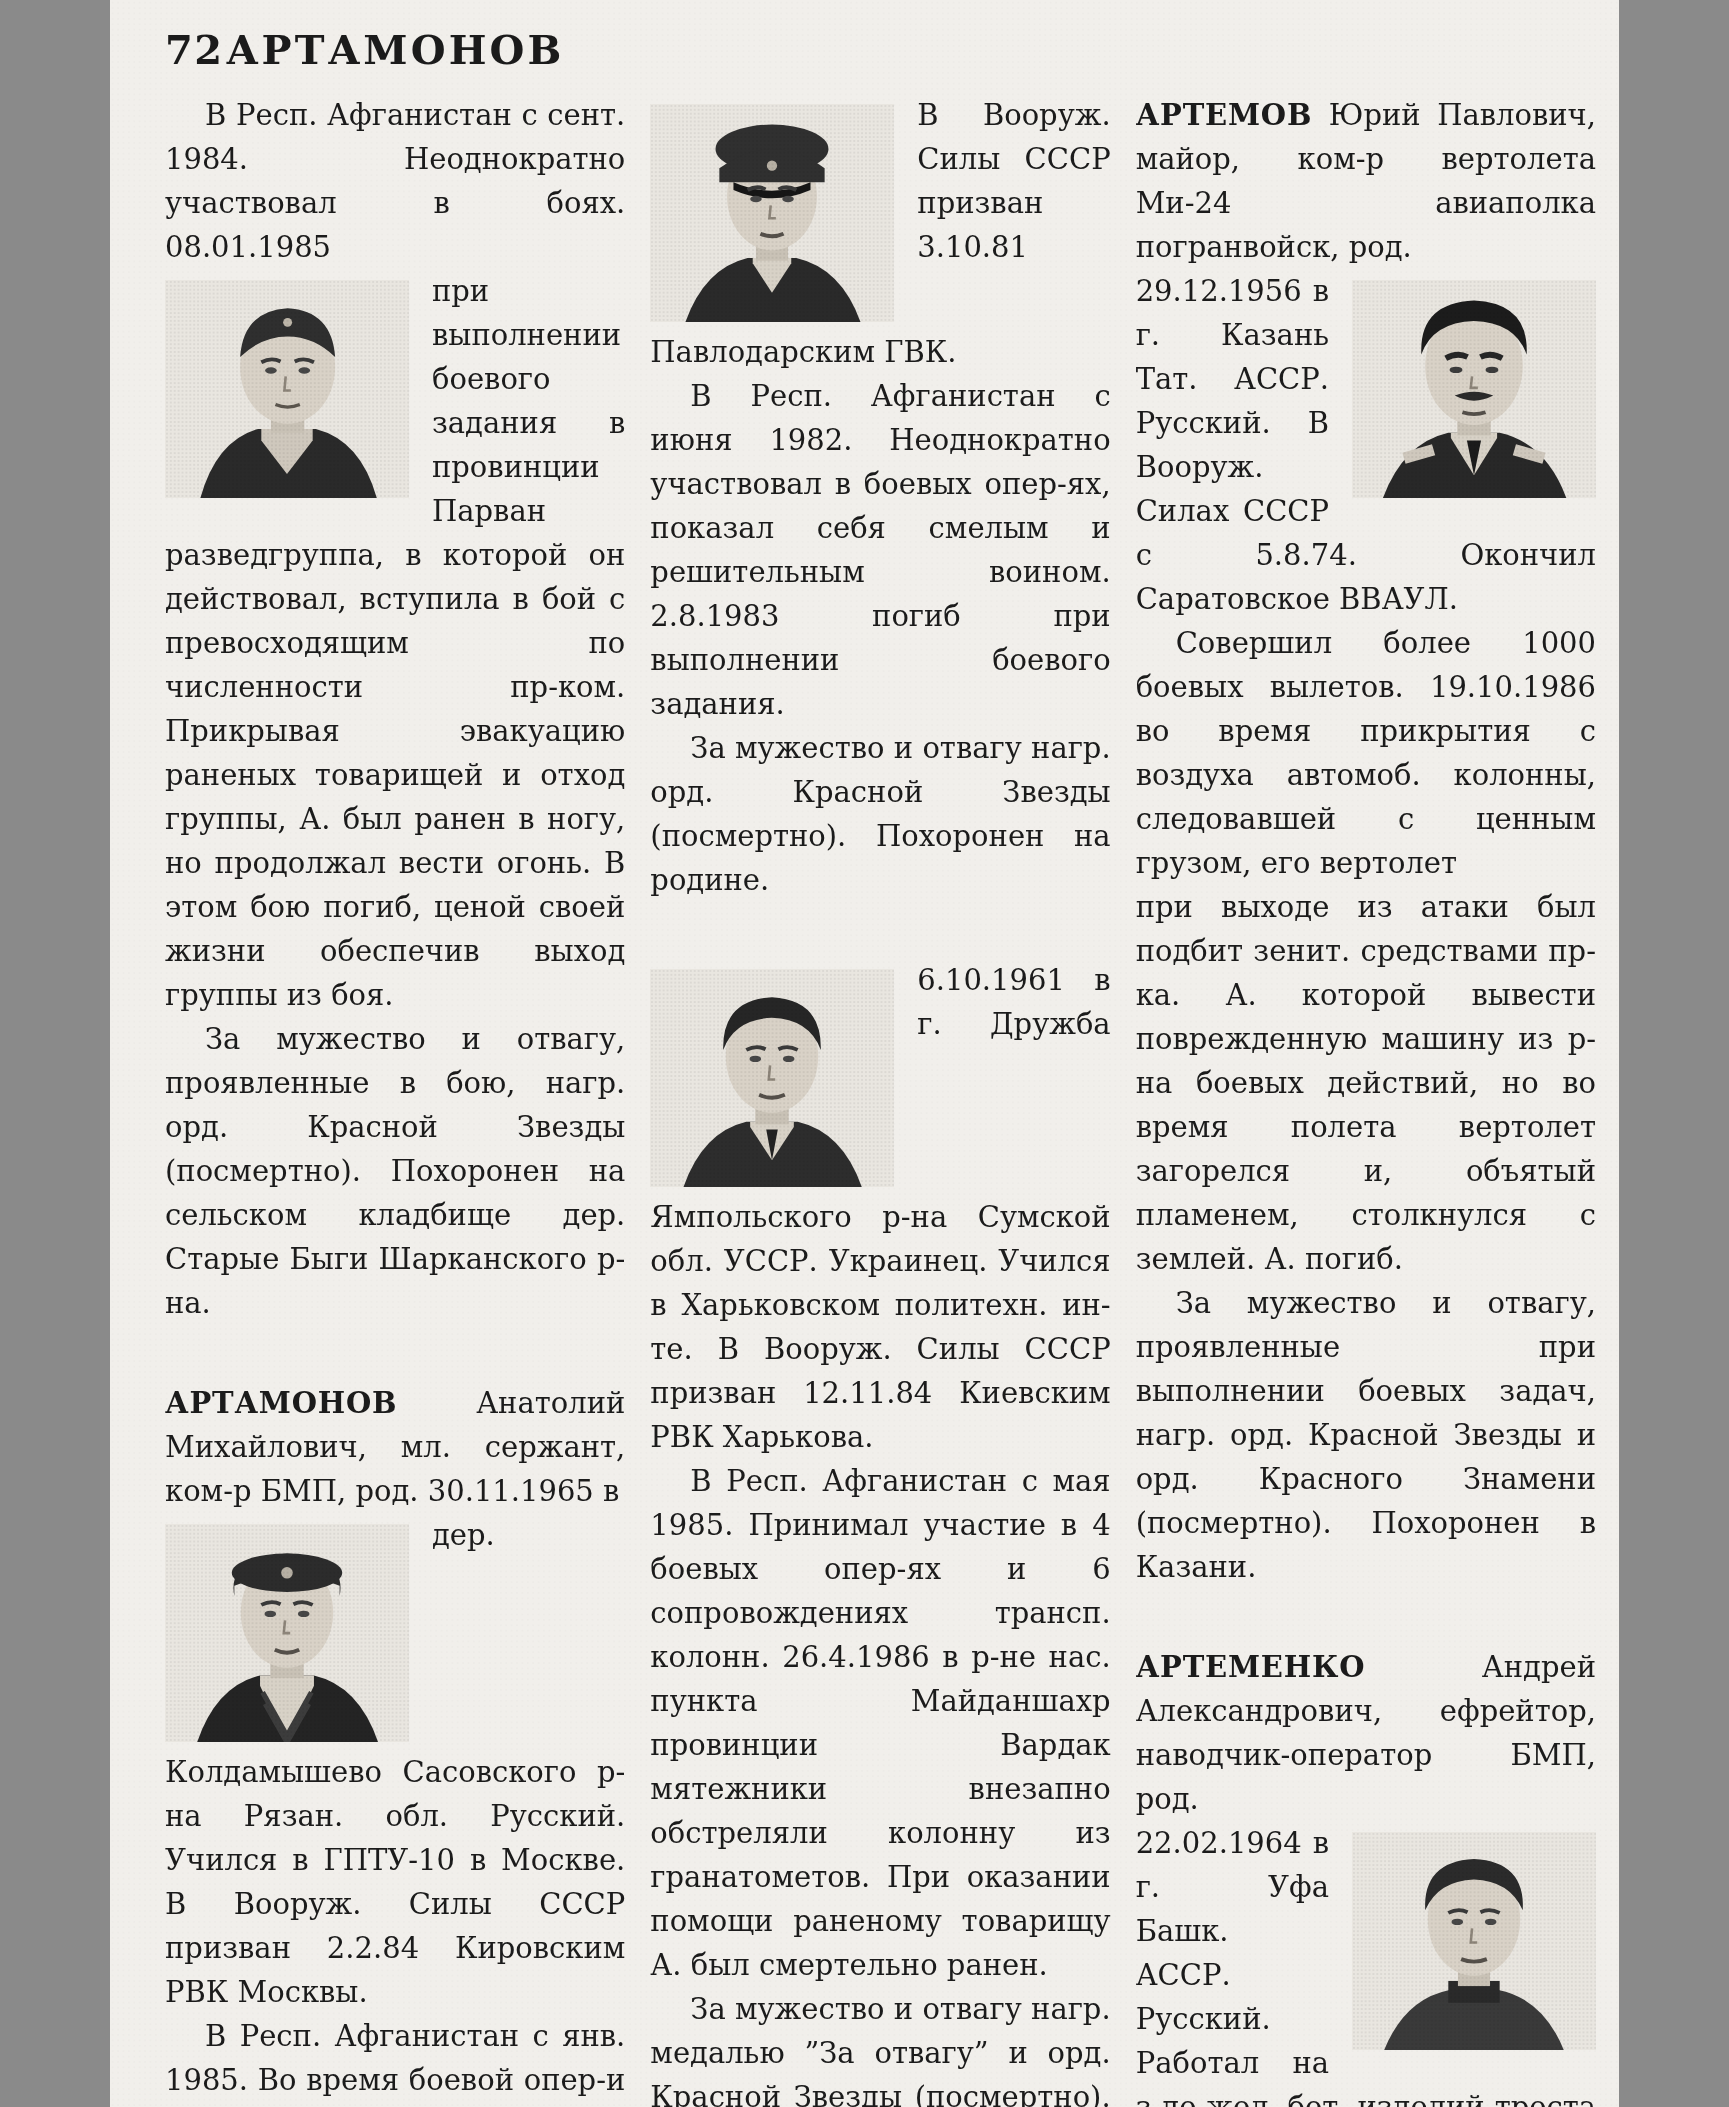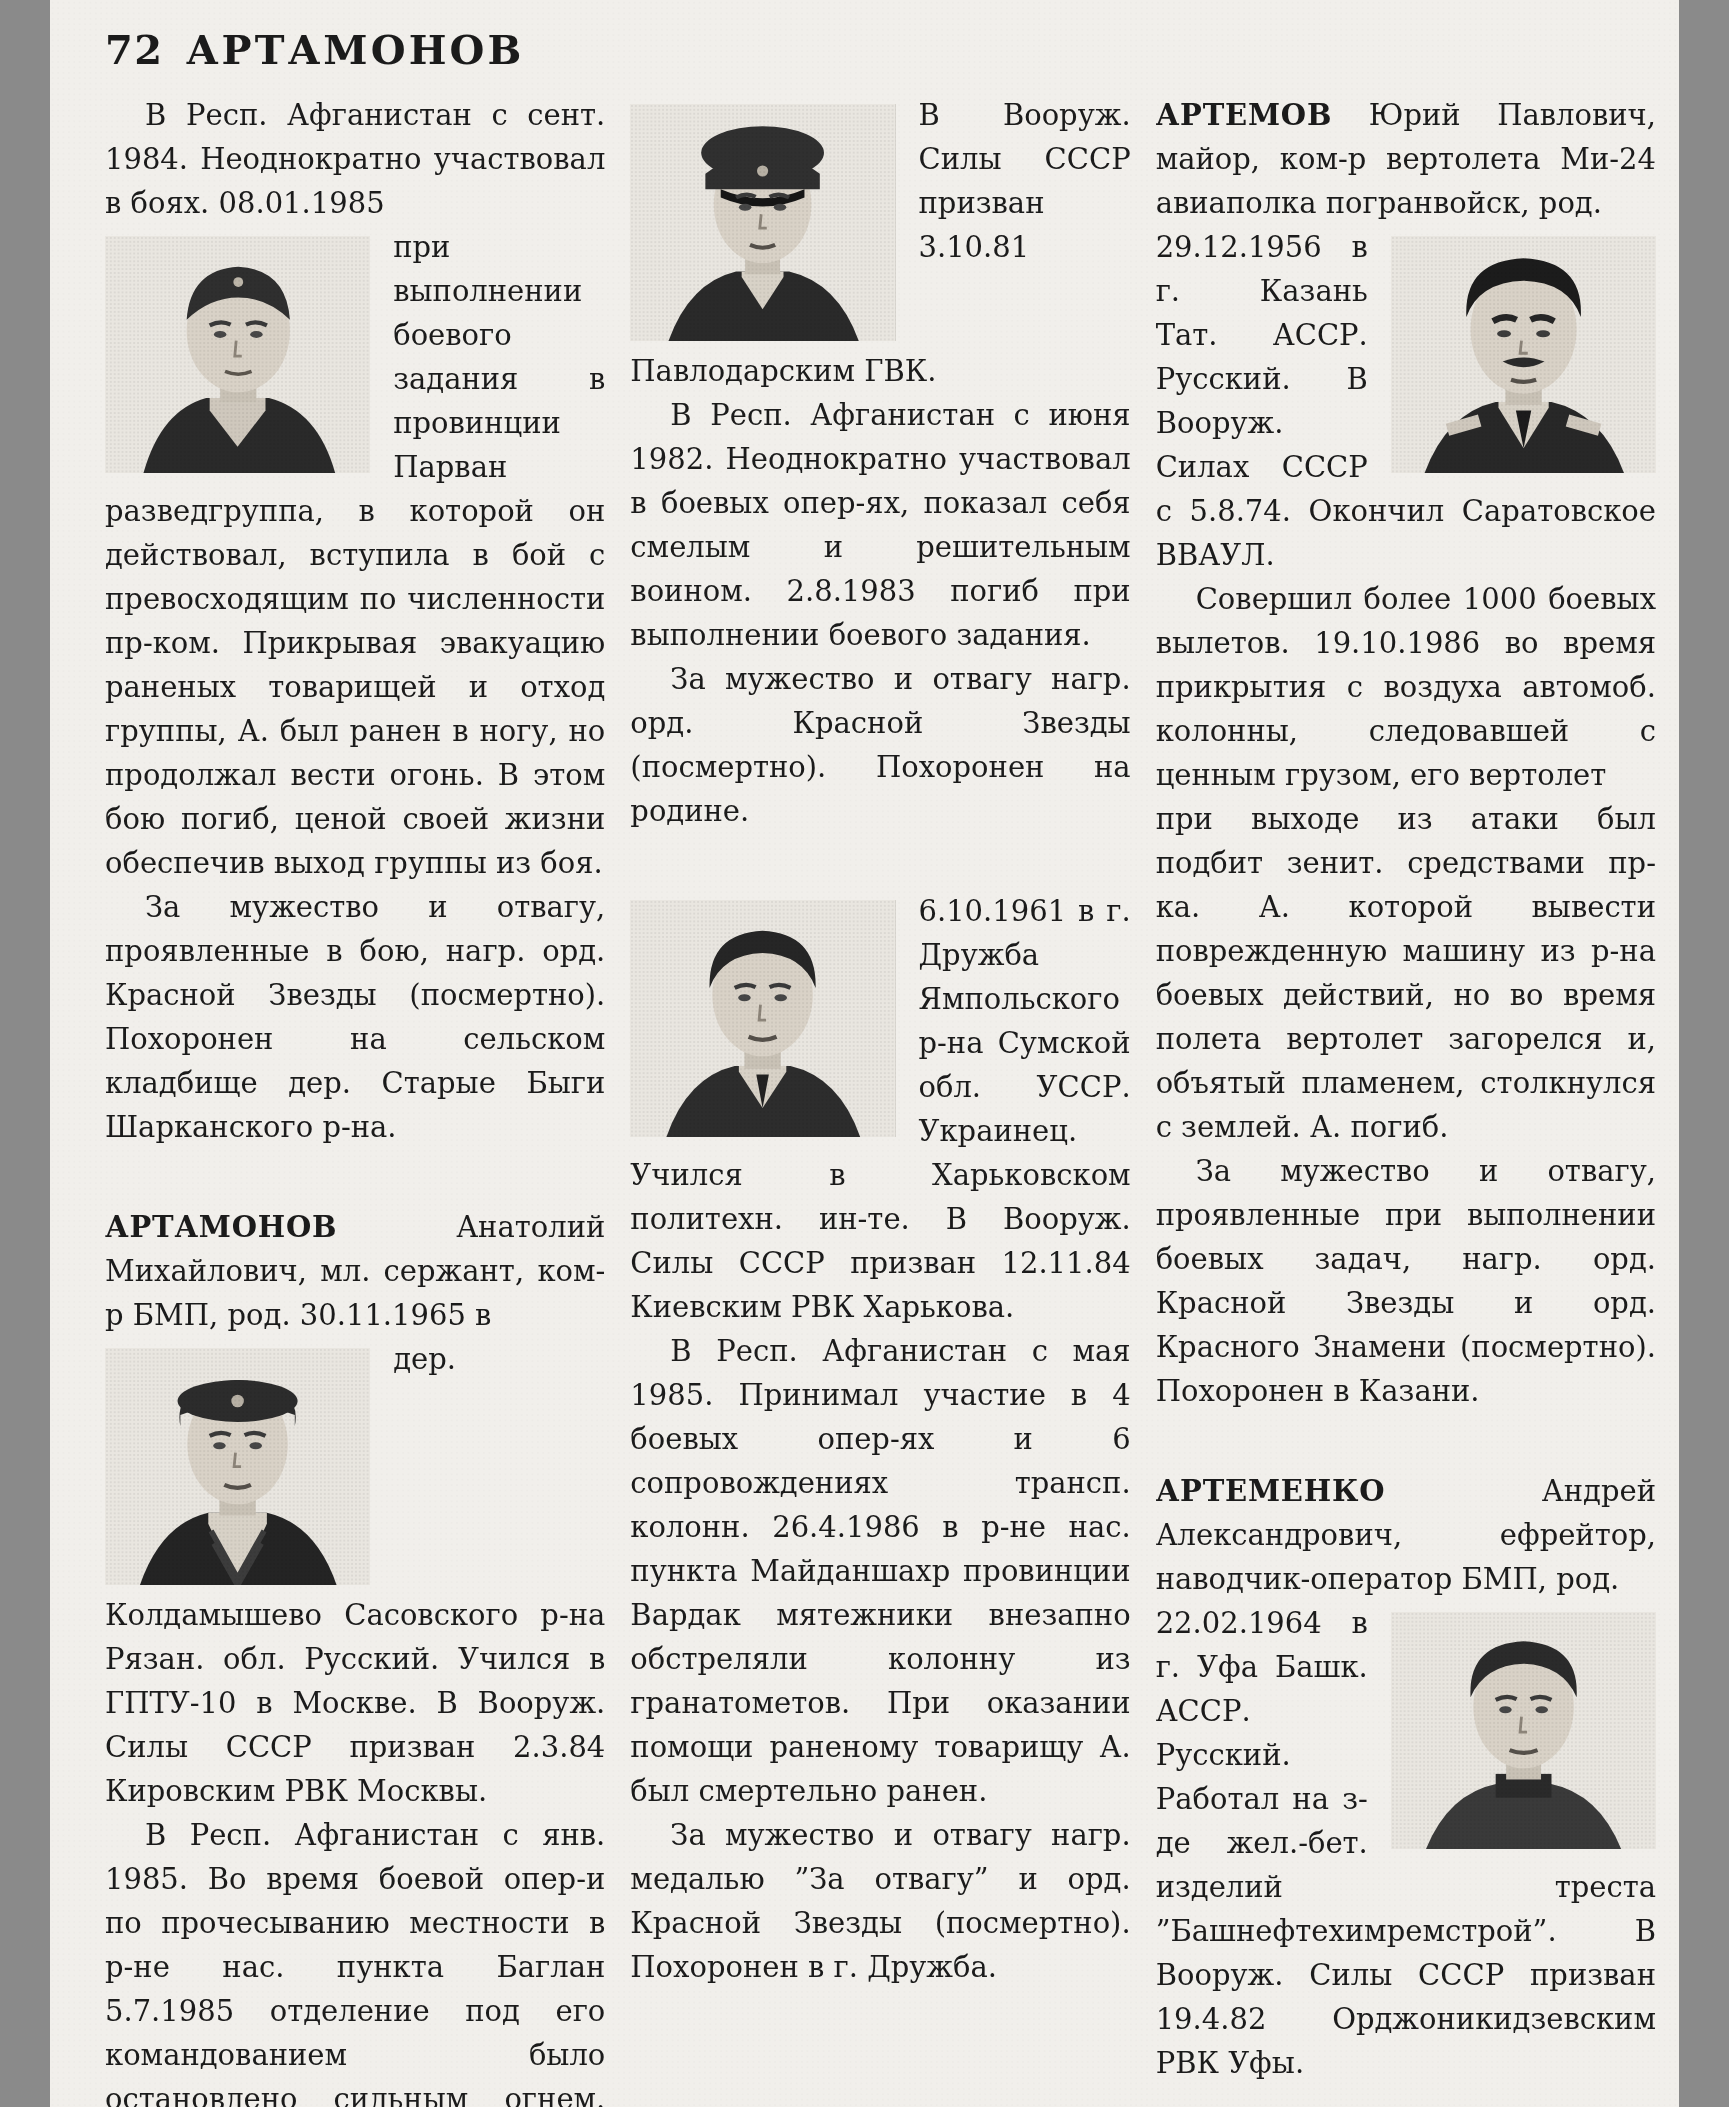--- a/index.html
+++ b/index.html
@@ -1,18 +1,18 @@
 <!DOCTYPE html>
 <html lang="ru" style="font-size:12.3px"><head>
 <meta charset="utf-8">
 <style>
   html,body{margin:0;padding:0;background:#8a8a8a;}
   .page{
     position:relative;
-    width:1629px;height:2108px;
+    width:1509px;height:2108px;
     margin:0 auto;
     background:#f1efeb;
     background-image:radial-gradient(rgba(0,0,0,.015) 0.8px, transparent 0.8px);
     background-size:5.4px 5.4px;
     box-sizing:border-box;
     padding:26px 23px 0 55px;
     overflow:hidden;
     font-family:"DejaVu Serif","Liberation Serif",serif;
     color:#1b1b1b;
   }
@@ -123,21 +123,21 @@
             <ellipse cx="190" cy="76" rx="86" ry="30" fill="#2c2c2c"></ellipse>
             <circle cx="190" cy="76" r="9" fill="#b7b0a4"></circle>
             <path d="M150 126 Q166 118 180 125" stroke="#3a3a3a" stroke-width="6" fill="none"></path>
             <path d="M200 125 Q214 118 230 126" stroke="#3a3a3a" stroke-width="6" fill="none"></path>
             <ellipse cx="164" cy="140" rx="9" ry="5" fill="#474747"></ellipse>
             <ellipse cx="216" cy="140" rx="9" ry="5" fill="#474747"></ellipse>
             <path d="M187 150 L185 170 L195 170" stroke="#8d857a" stroke-width="4" fill="none"></path>
             <path d="M171 196 Q190 205 209 196" stroke="#55504a" stroke-width="6" fill="none"></path>
           </svg>
         </div>
-        <p class="noind">дер. Колдамышево Сасовского р-на Рязан. обл. Русский. Учился в ГПТУ-10 в Москве. В Вооруж. Силы СССР призван 2.3.84 Кировским РВК Москвы.</p>
+        <p class="noind">дер. Колдамышево Сасовского р-на Рязан. обл. Русский. Учился в ГПТУ-10 в Москве. В Вооруж. Силы СССР призван 2.2.84 Кировским РВК Москвы.</p>
         <p>В Респ. Афганистан с янв. 1985. Во время боевой опер-и по прочесыванию местности в р-не нас. пункта Баглан 5.7.1985 отделение под его командованием было остановлено сильным огнем. Оценив обстановку, А. выдвинулся во фланг пр-ку и автомат. огнем отвлек его внимание на себя. В это время отделение поднялось в атаку. Для А. этот бой стал последним.</p>
 
         <div class="clear"></div>
       </article>
 
     </section>
 
     <section class="col">
 
       <article class="entry">

